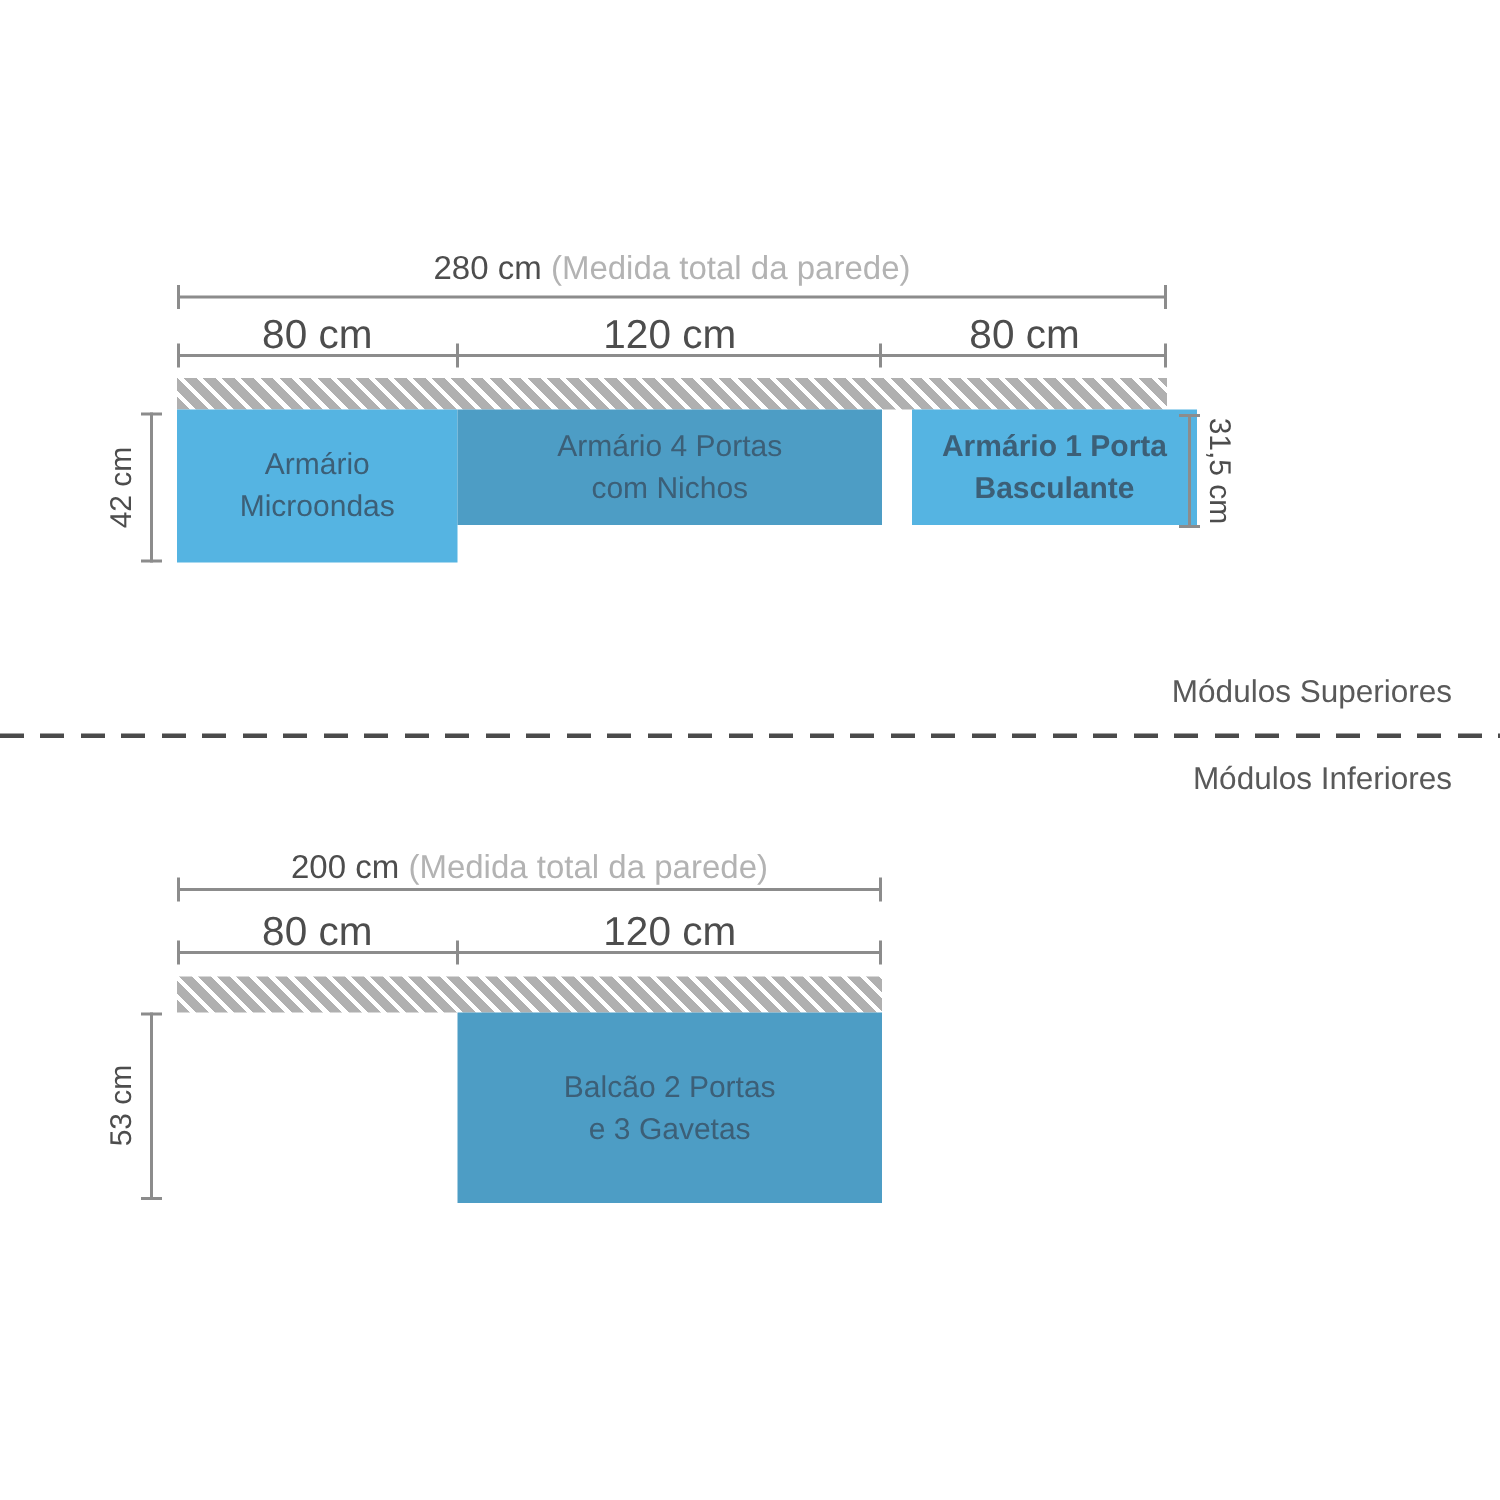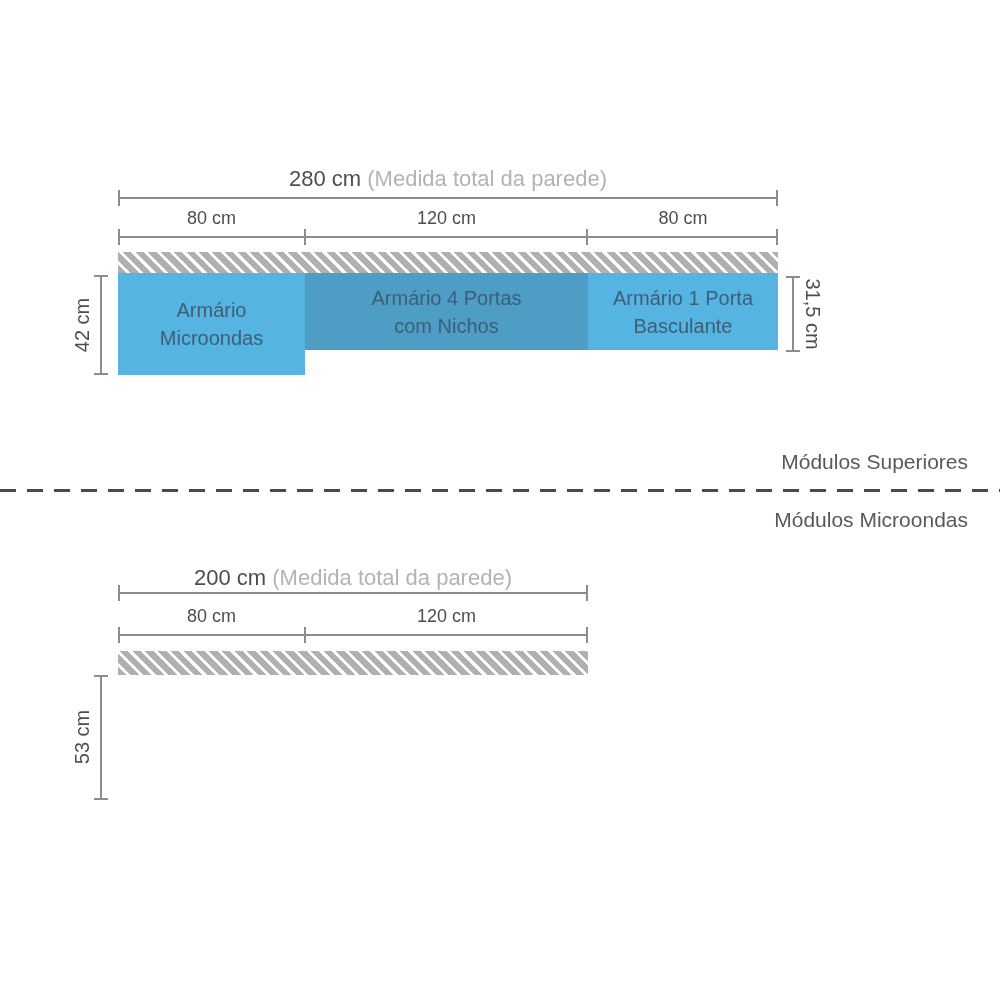--- a/index.html
+++ b/index.html
@@ -12,21 +12,21 @@
   .tick { position:absolute; width:2px; height:16px; top:-7px; background:var(--dim-line,#8c8c8c); }
   .vline { position:absolute; width:2px; background:var(--dim-line,#8c8c8c); }
   .vcap { position:absolute; height:2px; width:14px; left:-6px; background:var(--dim-line,#8c8c8c); }
   
   .total-label {
     position:absolute; text-align:center; font-size:22px;
     color:var(--dim-text,#4d4d4d); white-space:nowrap;
   }
   .total-label .muted { color:var(--dim-text-muted,#b3b3b3); }
   .seg-label {
-    position:absolute; text-align:center; font-size:18px;
+    position:absolute; text-align:center; font-size:27px;
     color:var(--dim-text,#4d4d4d);
   }
   .vlabel {
     position:absolute; white-space:nowrap; font-size:20px;
     color:var(--dim-text,#4d4d4d);
   }
   .vlabel.ccw { transform:translate(-50%,-50%) rotate(-90deg); }
   .vlabel.cw  { transform:translate(-50%,-50%) rotate(90deg); }
   
   .hatch {
@@ -80,38 +80,38 @@
     <span class="tick" style="left:468px;"></span>
     <span class="tick" style="left:658px;"></span>
   </div>
 
   <div class="hatch" style="left:118px; top:252px; width:660px; height:21px;"></div>
 
   <div class="module light" style="left:118px; top:273px; width:187px; height:102px;">Armário
 Microondas</div>
   <div class="module dark" style="left:305px; top:273px; width:283px; height:77px;">Armário 4 Portas
 com Nichos</div>
-  <div class="module light" style="left:588px; top:273px; width:190px; height:77px;">Armário 1 Porta
+  <div class="module light" style="left:608px; top:273px; width:190px; height:77px;font-weight:bold;">Armário 1 Porta
 Basculante</div>
 
   <div class="vline" style="left:100px; top:275px; height:100px;">
     <span class="vcap" style="top:0;"></span>
     <span class="vcap" style="top:98px;"></span>
   </div>
   <div class="vlabel ccw" style="left:82px; top:325px;">42 cm</div>
 
   <div class="vline" style="left:792px; top:276px; height:76px;">
     <span class="vcap" style="top:0;"></span>
     <span class="vcap" style="top:74px;"></span>
   </div>
   <div class="vlabel cw" style="left:812px; top:314px;">31,5 cm</div>
 
   <div class="section-label" style="right:32px; top:450px;margin-left:15px;">Módulos Superiores</div>
   <div class="divider" style="top:489px;"></div>
-  <div class="section-label" style="right:32px; top:508px;">Módulos Microondas</div>
+  <div class="section-label" style="right:32px; top:508px;">Módulos Inferiores</div>
 
   <div class="total-label" style="left:118px; width:470px; top:565px;">
     <span>200 cm</span>
     <span class="muted">(Medida total da parede)</span>
   </div>
 
   <div class="dimline" style="left:118px; top:592px; width:470px;">
     <span class="tick" style="left:0;"></span>
     <span class="tick" style="left:468px;"></span>
   </div>
@@ -120,20 +120,22 @@
   <div class="seg-label" style="left:305px; width:283px; top:606px;">120 cm</div>
 
   <div class="dimline" style="left:118px; top:634px; width:470px;">
     <span class="tick" style="left:0;"></span>
     <span class="tick" style="left:186px;"></span>
     <span class="tick" style="left:468px;"></span>
   </div>
 
   <div class="hatch" style="left:118px; top:651px; width:470px; height:24px;"></div>
 
+  <div class="module dark" style="left:305px; top:675px; width:283px; height:127px;">Balcão 2 Portas
+e 3 Gavetas</div>
 
   <div class="vline" style="left:100px; top:675px; height:125px;">
     <span class="vcap" style="top:0;"></span>
     <span class="vcap" style="top:123px;"></span>
   </div>
   <div class="vlabel ccw" style="left:82px; top:737px;">53 cm</div>
 
 </div>
 
 </body></html>

